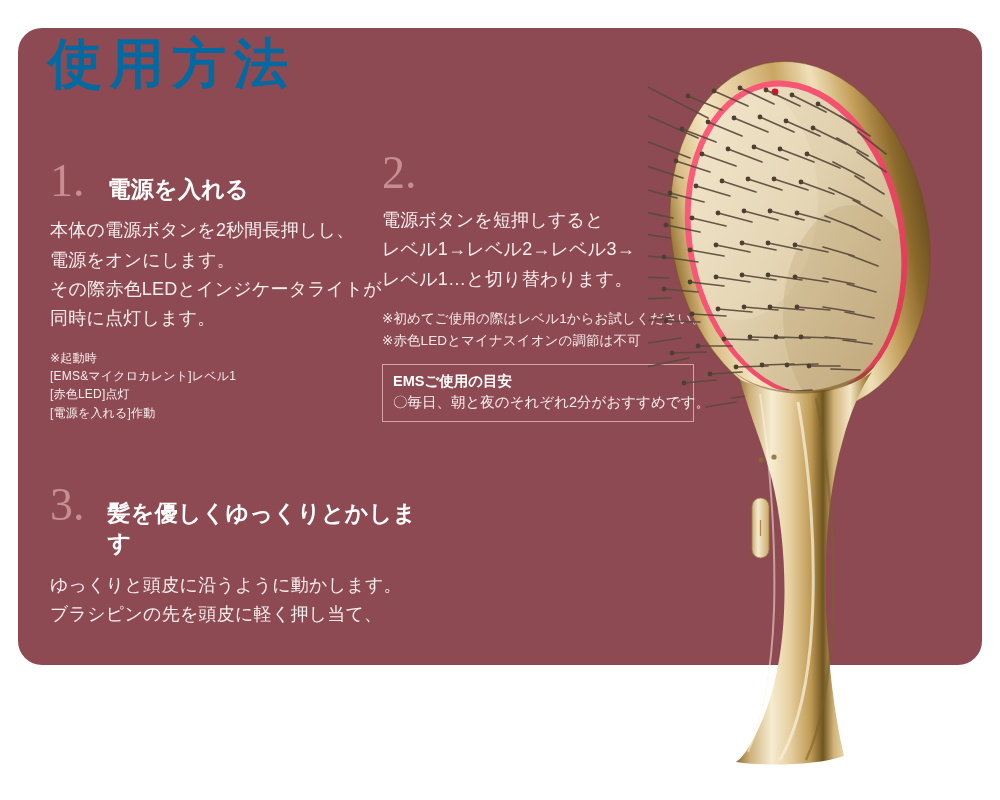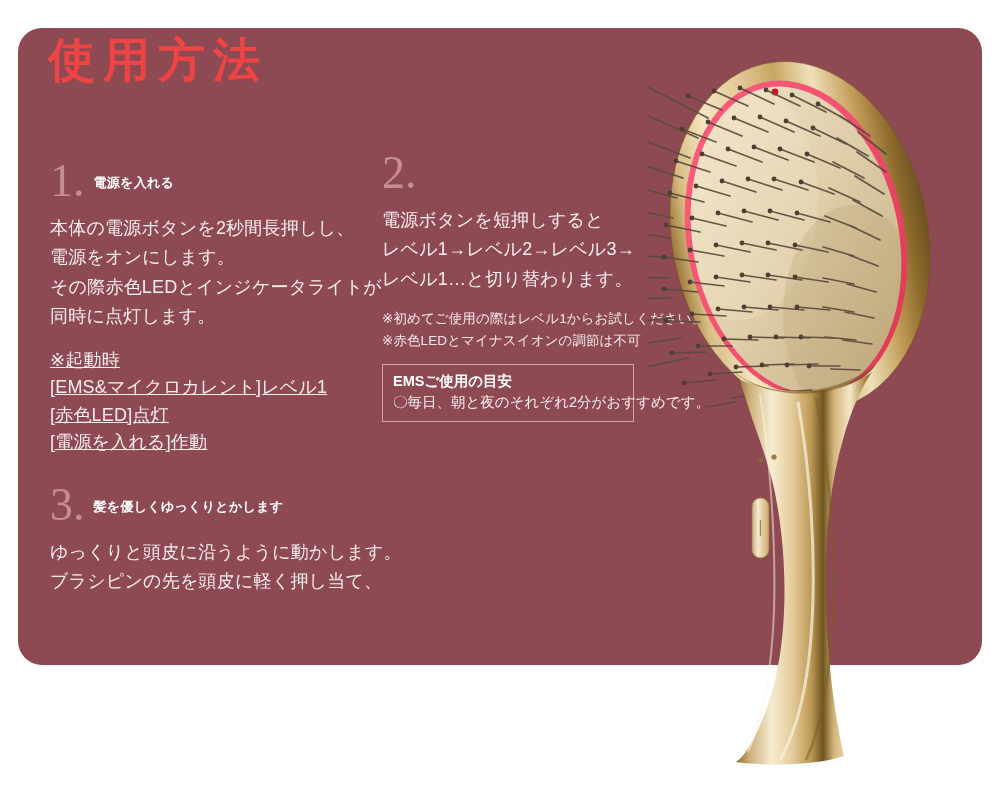--- a/index.html
+++ b/index.html
@@ -26,23 +26,23 @@
     height: 637px;
     background: #8e4a52;
     border-radius: 24px;
   }
 
   
   .title {
     position: absolute;
     left: 48px;
     top: 34px;
-    font-size: 47px;
+    font-size: 54px;
     font-weight: 700;
-    color: #ef4444;
+    color: #0369a1;
     letter-spacing: 8px;
     line-height: 1.1;
   }
 
   
   .step {
     position: absolute;
     color: #f6ecec;
   }
   .step-head {
@@ -53,63 +53,63 @@
     font-family: "Liberation Serif", "DejaVu Serif", serif;
     font-size: 46px;
     line-height: 0.92;
     color: #c78e92;
     font-weight: 400;
     margin-right: 9px;
     margin-top: -8px;
     white-space: nowrap;
   }
   .step-title {
-    font-size: 13px;
+    font-size: 23px;
     font-weight: 700;
     color: #ffffff;
     line-height: 1.32;
     letter-spacing: .3px;
     padding-top: 6px;
+    margin-left: 14px;
   }
   .step-title .l2 { display: block; }
 
   .step-body {
     font-size: 18px;
     line-height: 1.62;
     color: #f7eeee;
     letter-spacing: .2px;
     margin-top: 12px;
   }
   .step-body div { white-space: nowrap; }
 
   .step-note {
-    font-size: 18px;
+    font-size: 12px;
     line-height: 1.52;
     color: #f7eeee;
     letter-spacing: .2px;
     margin-top: 16px;
-    text-decoration: underline;
   }
   .step-note div { white-space: nowrap; }
 
   .small-note {
     font-size: 13.5px;
     line-height: 1.62;
     color: #f4e8e8;
     letter-spacing: .1px;
     margin-top: 14px;
   }
   .small-note div { white-space: nowrap; }
 
   
   .callout {
     margin-top: 12px;
     border: 1px solid #d4a5a8;
     padding: 6px 10px 8px 10px;
-    width: 252px;
+    width: 312px;
     box-sizing: border-box;
   }
   .callout-title {
     font-size: 14.5px;
     font-weight: 700;
     color: #ffffff;
     line-height: 1.45;
     white-space: nowrap;
   }
   .callout-text {

